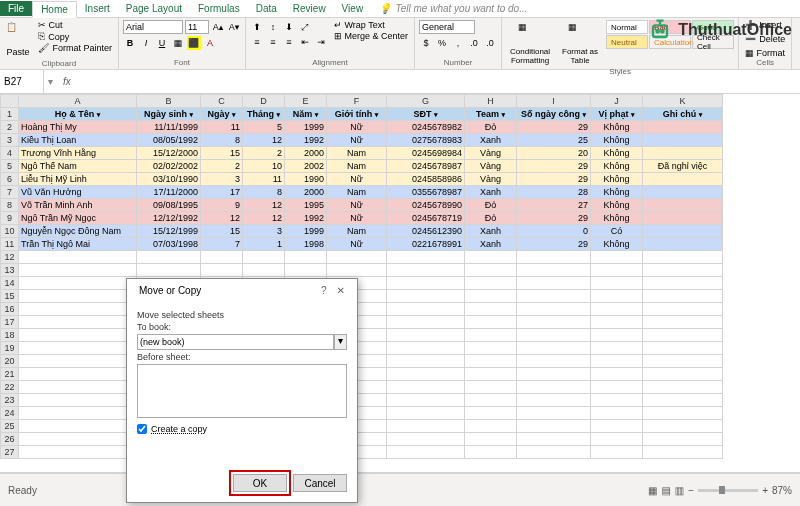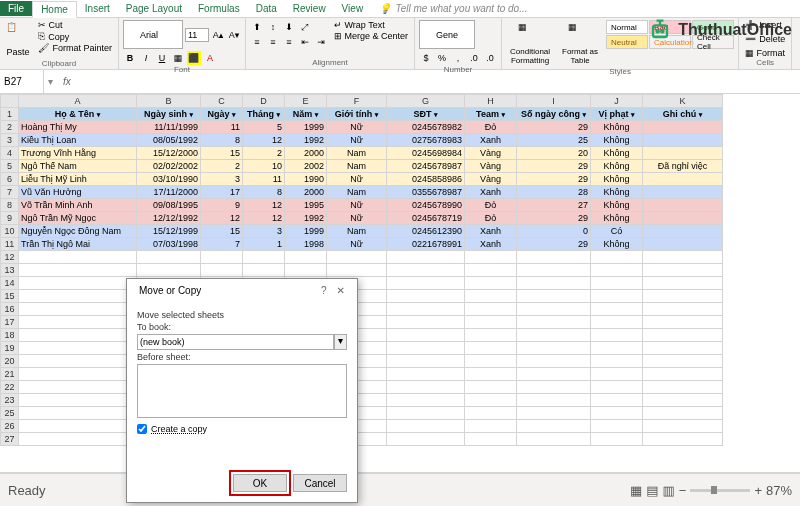--- a/index.html
+++ b/index.html
@@ -14,21 +14,21 @@
 .ribbon { height: 52px; background: #f3f2f1; border-bottom: 1px solid #d4d4d4; display: flex; font-size: 9px; }
 .rgroup { border-right: 1px solid #d4d4d4; padding: 2px 4px; display: flex; flex-direction: column; justify-content: space-between; position: relative; }
 .rgroup-label { text-align: center; color: #666; font-size: 8px; margin-top: auto; }
 .rgroup-body { display: flex; gap: 4px; align-items: flex-start; flex: 1; }
 .ribbon-btn { display: flex; flex-direction: column; align-items: center; gap: 1px; padding: 2px; cursor: pointer; }
 .ribbon-btn .ico { width: 16px; height: 16px; }
 .ribbon-btn.big .ico { width: 24px; height: 24px; }
 .ribbon-col { display: flex; flex-direction: column; gap: 1px; font-size: 9px; }
 .ribbon-item { display: flex; align-items: center; gap: 3px; padding: 0 2px; cursor: pointer; }
 .fontbox { display: flex; gap: 2px; align-items: center; }
-.fontname { width: 60px; height: 29px; border: 1px solid #ababab; font-size: 9px; padding: 0 16px; }
+.fontname { width: 60px; height: 14px; border: 1px solid #ababab; font-size: 9px; padding: 0 2px; }
 .fontsize { width: 24px; height: 14px; border: 1px solid #ababab; font-size: 9px; padding: 0 2px; }
 .btnrow { display: flex; gap: 2px; }
 .minibtn { width: 14px; height: 14px; border: 1px solid transparent; display: flex; align-items: center; justify-content: center; cursor: pointer; font-size: 9px; }
 .style-cell { width: 42px; height: 14px; border: 1px solid #ccc; font-size: 8px; display: flex; align-items: center; padding: 0 4px; }
 .style-normal { background: #fff; }
 .style-bad { background: #ffc7ce; color: #9c0006; }
 .style-neutral { background: #ffeb9c; color: #9c5700; }
 .style-calc { background: #f2f2f2; color: #fa7d00; }
 .style-check { background: #c6efce; color: #006100; }
 
@@ -65,21 +65,21 @@
 .dlg-buttons { display: flex; justify-content: flex-end; gap: 6px; padding: 6px 10px 10px; }
 .dlg-btn { width: 54px; height: 18px; border: 1px solid #ababab; background: #e1e1e1; font-size: 10px; cursor: pointer; margin-top: 24px; }
 .dlg-btn.ok { outline: 2px solid #c00; outline-offset: 2px; }
 
 .sheet-tabs { position: absolute; bottom: 16px; left: 0; right: 0; height: 18px; background: #f3f2f1; display: flex; align-items: center; font-size: 10px; border-top: 1px solid #d4d4d4; }
 .stab-nav { display: flex; gap: 2px; padding: 0 6px; color: #888; }
 .stab { padding: 2px 10px; border-right: 1px solid #ccc; cursor: pointer; color: #444; }
 .stab.active { background: #fff; border-bottom: 2px solid #217346; color: #217346; }
 .stab-add { padding: 0 6px; color: #666; cursor: pointer; }
 
-.statusbar { position: absolute; bottom: 0; left: 0; right: 0; height: 33px; background: #f3f2f1; border-top: 1px solid #d4d4d4; display: flex; align-items: center; justify-content: space-between; padding: 0 8px; font-size: 13px; color: #555; }
+.statusbar { position: absolute; bottom: 0; left: 0; right: 0; height: 33px; background: #f3f2f1; border-top: 1px solid #d4d4d4; display: flex; align-items: center; justify-content: space-between; padding: 0 8px; font-size: 10px; color: #555; }
 .zoom { display: flex; align-items: center; gap: 4px; }
 .zoom-slider { width: 60px; height: 3px; background: #ccc; position: relative; }
 .zoom-thumb { width: 6px; height: 8px; background: #888; position: absolute; left: 35%; top: -3px; }
 </style>
 </head>
 <body>
 
 <div class="tabs">
   <div class="tab file">File</div>
   <div class="tab active">Home</div>
@@ -577,20 +577,34 @@
           <td></td>
           <td></td>
           <td></td>
           <td></td>
           <td></td>
           <td></td>
           <td></td>
           <td></td>
         </tr>
         <tr>
+          <th class="rh">24</th>
+          <td></td>
+          <td></td>
+          <td></td>
+          <td></td>
+          <td></td>
+          <td></td>
+          <td></td>
+          <td></td>
+          <td></td>
+          <td></td>
+          <td></td>
+        </tr>
+        <tr>
           <th class="rh">25</th>
           <td></td>
           <td></td>
           <td></td>
           <td></td>
           <td></td>
           <td></td>
           <td></td>
           <td></td>
           <td></td>

